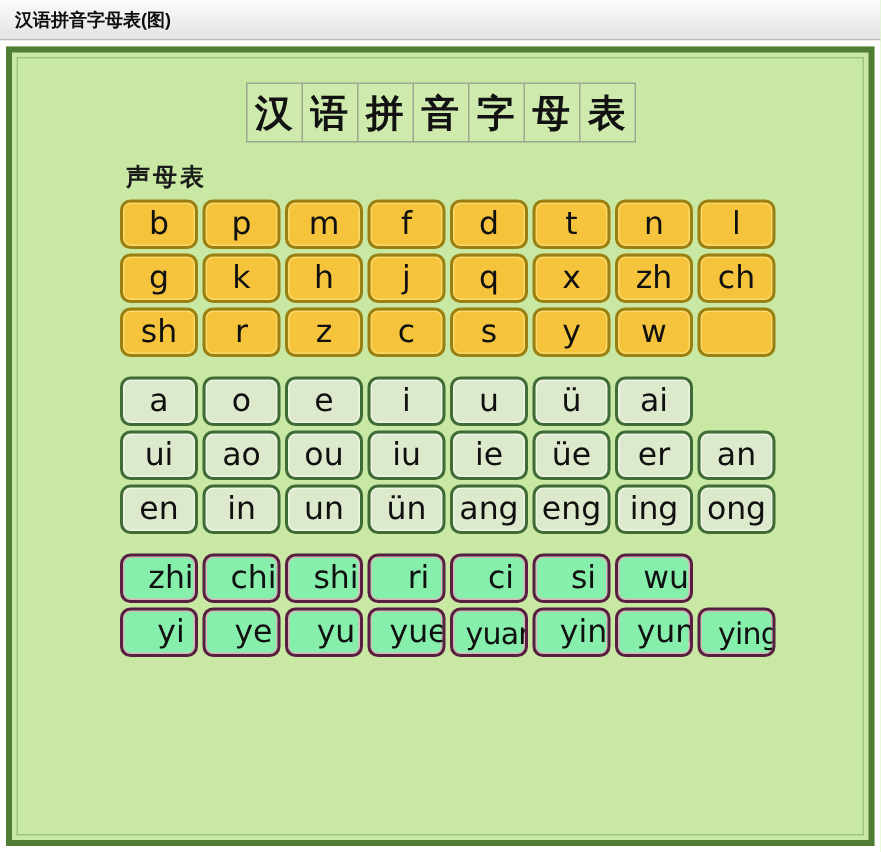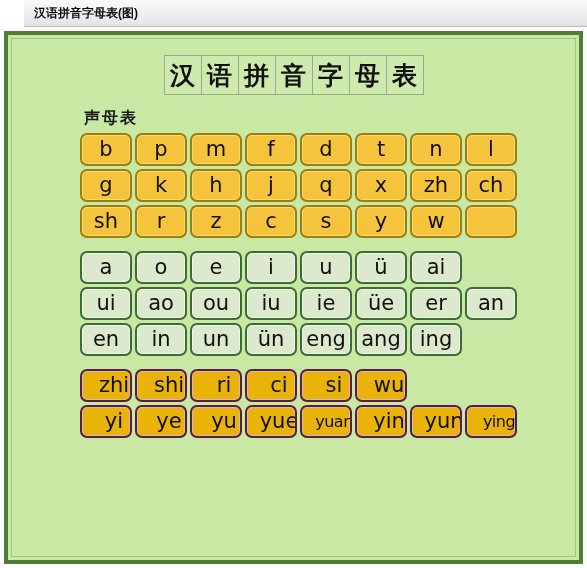--- a/index.html
+++ b/index.html
@@ -16,21 +16,20 @@
 
   
   .titlebar {
     height: 27px;
     box-sizing: border-box;
     background: linear-gradient(#fbfbfb, #eeeeee 55%, #e4e4e4);
     border-bottom: 1px solid #b9b9b9;
     display: flex;
     align-items: center;
     padding-left: 10px;
-    margin-left: 24px;
   }
   .titlebar-text {
     font-size: 12px;
     font-weight: bold;
     color: #0d0d0d;
     letter-spacing: 0px;
     white-space: nowrap;
   }
 
   
@@ -109,37 +108,37 @@
     display: flex;
     align-items: center;
     justify-content: center;
     border-radius: 7px;
     font-family: "DejaVu Sans", "Liberation Sans", sans-serif;
     font-size: 21px;
     color: #101010;
     line-height: 1;
     overflow: hidden;
   }
-  .cell.long { font-size: 16px; letter-spacing: -0.5px; }
+  .cell.long { font-size: 20px; letter-spacing: -0.5px; }
 
   
   .cell.initial {
     background: #f5c43c;
     border: 2px solid #9a8010;
     box-shadow: inset 0 0 0 1px #fbd96e;
   }
   
   .cell.final {
     background: #dde9cc;
     border: 2px solid #3f6b36;
     box-shadow: inset 0 0 0 1px #eef5e4;
   }
   
   .cell.syllable {
-    background: #eab308;
+    background: #86efac;
     border: 2px solid #57203f;
     box-shadow: inset 0 0 0 1px #ddb6bd;
     padding-left: 16px;
   }
   .cell.empty { color: transparent; }
 </style>
 </head>
 <body>
 
 <div class="titlebar">
@@ -217,30 +216,32 @@
                 <div class="cell final">ie</div>
                 <div class="cell final">üe</div>
                 <div class="cell final">er</div>
                 <div class="cell final">an</div>
               </div>
               <div class="row">
                 <div class="cell final">en</div>
                 <div class="cell final">in</div>
                 <div class="cell final">un</div>
                 <div class="cell final">ün</div>
+                <div class="cell final">ang</div>
                 <div class="cell final">eng</div>
-                <div class="cell final">ang</div>
                 <div class="cell final">ing</div>
+                <div class="cell final">ong</div>
               </div>
             </div>
           </div>
           <div class="section">
             <div class="rows">
               <div class="row">
                 <div class="cell syllable">zhi</div>
+                <div class="cell syllable">chi</div>
                 <div class="cell syllable">shi</div>
                 <div class="cell syllable">ri</div>
                 <div class="cell syllable">ci</div>
                 <div class="cell syllable">si</div>
                 <div class="cell syllable">wu</div>
               </div>
               <div class="row">
                 <div class="cell syllable">yi</div>
                 <div class="cell syllable">ye</div>
                 <div class="cell syllable">yu</div>

